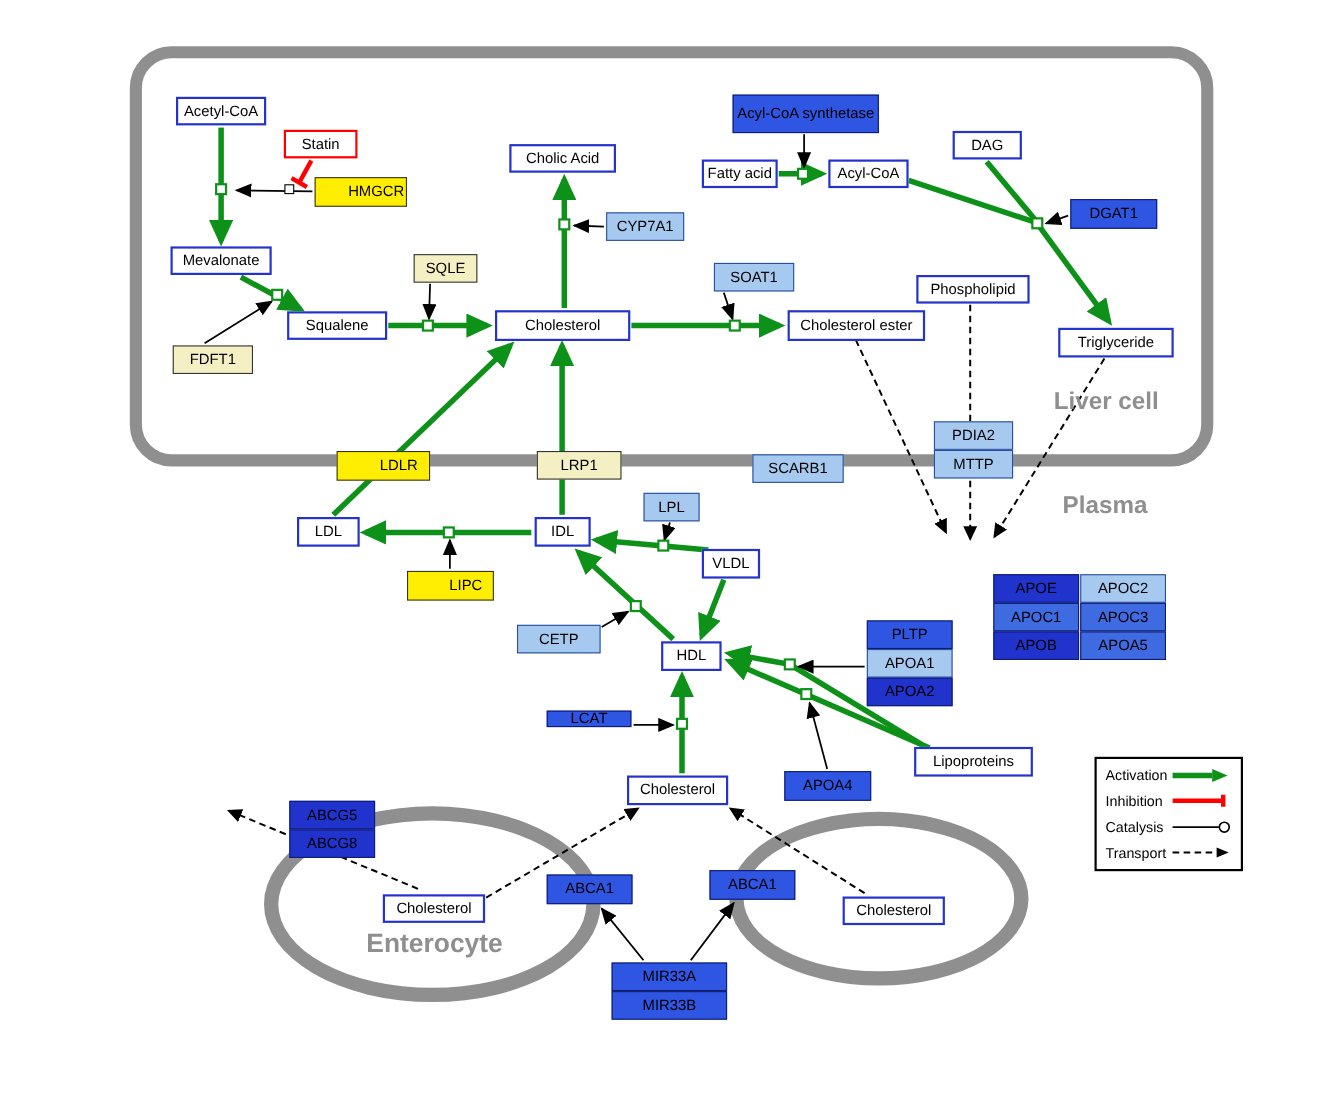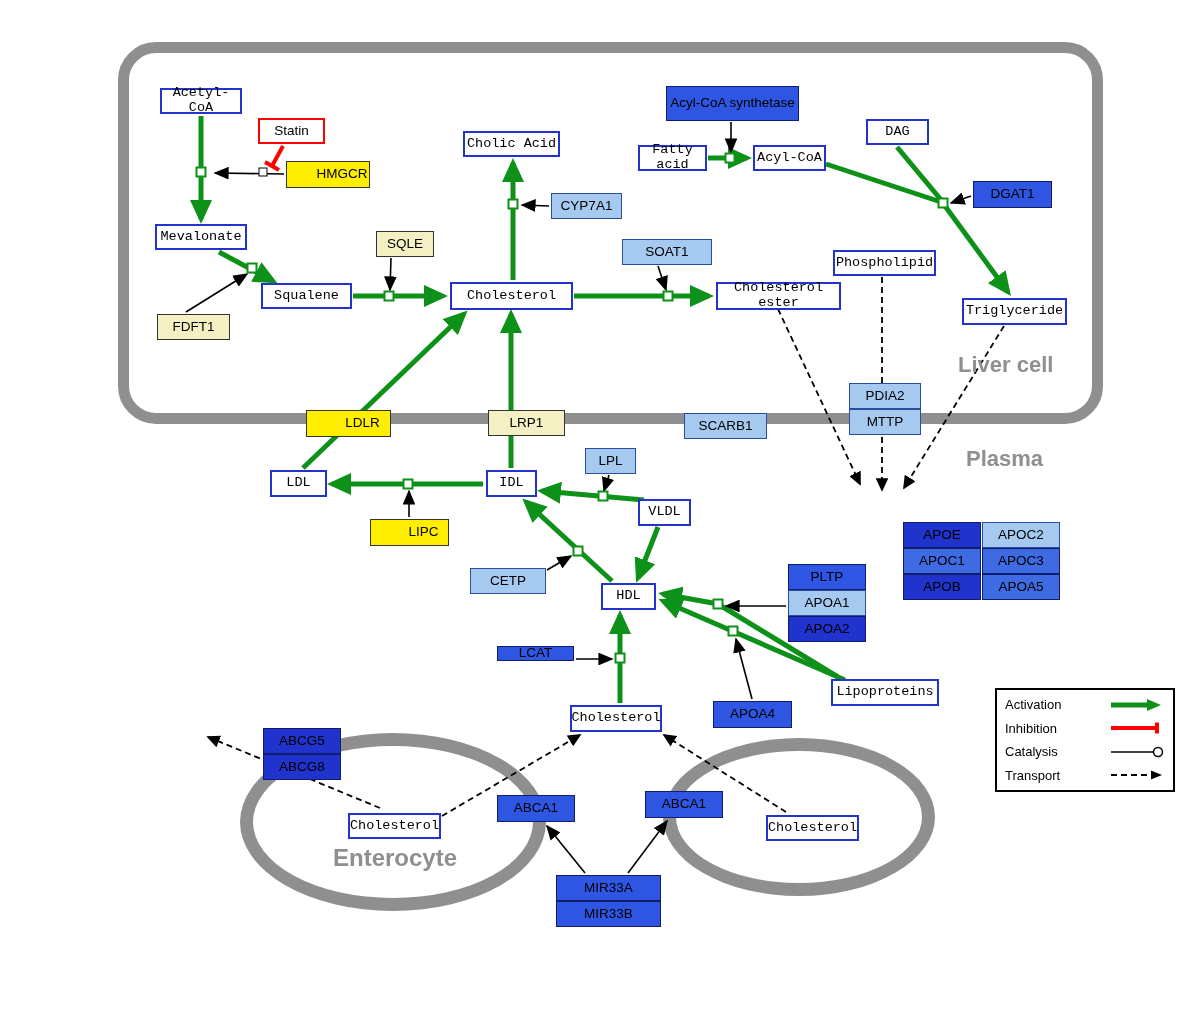--- a/index.html
+++ b/index.html
@@ -19,31 +19,31 @@
   .edge-act { stroke:var(--activation); stroke-width:5; fill:none; }
   .edge-cat { stroke:#000; stroke-width:1.6; fill:none; }
   .edge-tra { stroke:#000; stroke-width:1.8; fill:none; stroke-dasharray:6 4; }
   .edge-inh { stroke:var(--inhibition); stroke-width:4; fill:none; }
   .fill-act { fill:var(--activation); }
   .rxn { fill:#fff; stroke:var(--activation); stroke-width:2; }
 
   
   .node { position:absolute; display:flex; align-items:center; justify-content:center; text-align:center;
           font-size:13.5px; line-height:1.1; color:#000; background:#fff; cursor:pointer; }
-  .met        { border:2px solid var(--metabolite_border);font-family:Liberation Mono, monospace; }
+  .met        { border:2px solid var(--metabolite_border); }
   .statin-box { border:2.5px solid var(--inhibition); }
   .yellow     { background:var(--enzyme_yellow); border:1px solid #333;padding-left:28px; }
   .paleyellow { background:var(--enzyme_pale_yellow); border:1px solid #333;margin-left:12px; }
   .blue       { background:var(--gene_blue); border:1px solid #101c6e; }
   .dkblue     { background:var(--gene_dark_blue); border:1px solid #101c6e; }
   .midblue    { background:var(--gene_mid_blue); border:1px solid #101c6e; }
   .ltblue     { background:var(--gene_light_blue); border:1px solid #2a4e9e; }
 
   
-  #legend { position:absolute; left:995px; top:688px; width:180px; height:104px; border:2px solid #000;
+  #legend { position:absolute; left:995px; top:688px; width:135px; height:104px; border:2px solid #000;
             background:#fff; padding:7px 8px; display:flex; flex-direction:column; justify-content:space-between; }
   .legend-row { display:flex; align-items:center; justify-content:space-between; font-size:13px; color:#000; }
 </style>
 </head>
 <body>
 
 <div id="stage">
 
   <div id="liver-cell" class="compartment"></div>
   <div id="enterocyte" class="compartment"></div>
@@ -140,21 +140,21 @@
   <div class="node met" style="left:160px;top:88px;width:82px;height:26px">Acetyl-CoA</div>
   <div class="node statin-box" style="left:258px;top:118px;width:67px;height:26px">Statin</div>
   <div class="node yellow" style="left:286px;top:161px;width:84px;height:27px">HMGCR</div>
   <div class="node met" style="left:155px;top:224px;width:92px;height:26px">Mevalonate</div>
   <div class="node paleyellow" style="left:145px;top:314px;width:73px;height:26px">FDFT1</div>
   <div class="node met" style="left:261px;top:283px;width:91px;height:26px">Squalene</div>
   <div class="node paleyellow" style="left:364px;top:231px;width:58px;height:26px">SQLE</div>
   <div class="node met" style="left:463px;top:131px;width:97px;height:26px">Cholic Acid</div>
   <div class="node ltblue" style="left:551px;top:193px;width:71px;height:26px">CYP7A1</div>
   <div class="node met" style="left:450px;top:282px;width:123px;height:28px">Cholesterol</div>
-  <div class="node ltblue" style="left:622px;top:239px;width:90px;height:26px">SOAT1</div>
+  <div class="node ltblue" style="left:649px;top:239px;width:73px;height:26px">SOAT1</div>
   <div class="node met" style="left:716px;top:282px;width:125px;height:28px">Cholesterol ester</div>
   <div class="node blue" style="left:666px;top:86px;width:133px;height:35px">Acyl-CoA synthetase</div>
   <div class="node met" style="left:638px;top:145px;width:69px;height:26px">Fatty acid</div>
   <div class="node met" style="left:753px;top:145px;width:73px;height:26px">Acyl-CoA</div>
   <div class="node met" style="left:866px;top:119px;width:63px;height:26px">DAG</div>
   <div class="node blue" style="left:973px;top:181px;width:79px;height:27px">DGAT1</div>
   <div class="node met" style="left:833px;top:250px;width:103px;height:26px">Phospholipid</div>
   <div class="node met" style="left:962px;top:298px;width:105px;height:27px">Triglyceride</div>
 
   <div class="node yellow" style="left:306px;top:410px;width:85px;height:27px">LDLR</div>

